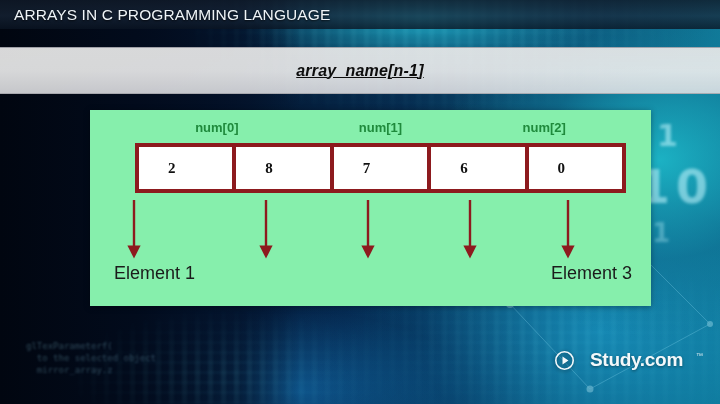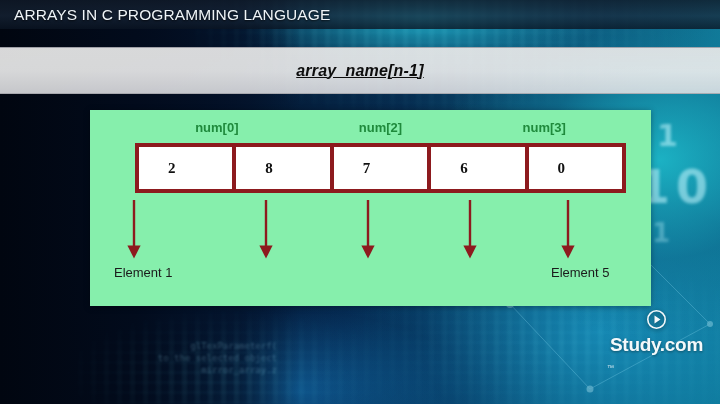--- a/index.html
+++ b/index.html
@@ -68,30 +68,29 @@
   .d3 { right: 40px; top: 218px; font-size: 26px; letter-spacing: 10px; opacity: 0.6; }
   .bg-net {
     position: absolute;
     right: 0; bottom: 0;
     width: 340px; height: 250px;
     opacity: 0.45;
     filter: blur(0.6px);
   }
   .bg-code {
     position: absolute;
-    left: 17px; bottom: 28px;
+    left: 26px; bottom: 28px;
     width: 260px;
     color: rgba(150,215,240,0.30);
     font-family: "DejaVu Sans Mono", monospace;
     font-size: 9px;
     line-height: 12px;
     filter: blur(0.9px);
     user-select: none;
     white-space: pre;
-    text-align: right;
   }
 
   
   .titlebar {
     position: absolute;
     left: 0; top: 0;
     width: 720px;
     height: 29px;
     background: linear-gradient(180deg, rgba(16,26,40,0.82) 0%, rgba(24,38,56,0.72) 55%, rgba(10,20,34,0.80) 100%);
     display: flex;
@@ -206,37 +205,36 @@
     position: absolute;
     left: 6px;
     top: 152px;
     width: 549px;
     height: 22px;
   }
   .elem-label {
     position: absolute;
     top: 0;
     color: #1b1b1b;
-    font-size: 13px;
+    font-size: 18px;
     font-weight: 400;
     font-family: "Liberation Sans", sans-serif;
     white-space: nowrap;
     line-height: 22px;
   }
 
   
   .watermark {
     position: absolute;
     right: 17px;
     bottom: 33px;
     display: flex;
     align-items: center;
-    gap: 5px;
+    gap: 16px;
     opacity: 0.95;
-    flex-direction: column;
   }
   .watermark .wm-icon {
     width: 19px;
     height: 19px;
     display: block;
     filter: drop-shadow(0 1px 2px rgba(0,0,0,0.5));
   }
   .watermark .wm-text {
     color: #ffffff;
     font-size: 19px;
@@ -294,22 +292,22 @@
   </div>
 
   <div class="subtitle-band">
     <div class="subtitle-text">array_name[n-1]</div>
   </div>
 
   <div class="panel">
 
     <div class="index-row">
       <div class="index-label">num[0]</div>
+      <div class="index-label">num[1]</div>
       <div class="index-label">num[2]</div>
-      <div class="index-label">num[3]</div>
     </div>
 
     <div class="array-row">
       <div class="array-cell">
         <span class="cell-value">2</span>
       </div>
       <div class="array-cell">
         <span class="cell-value">8</span>
       </div>
       <div class="array-cell">
@@ -333,21 +331,21 @@
         <line x1="44" y1="90" x2="44" y2="142"></line>
         <line x1="176" y1="90" x2="176" y2="142"></line>
         <line x1="278" y1="90" x2="278" y2="142"></line>
         <line x1="380" y1="90" x2="380" y2="142"></line>
         <line x1="478" y1="90" x2="478" y2="142"></line>
       </g>
     </svg>
 
     <div class="elem-row">
       <div class="elem-label" style="left:18px">Element 1</div>
-      <div class="elem-label" style="left:455px">Element 5</div>
+      <div class="elem-label" style="left:455px">Element 3</div>
     </div>
 
   </div>
 
   <div class="watermark">
     <svg class="wm-icon" viewBox="0 0 24 24">
       <circle cx="12" cy="12" r="11" fill="none" stroke="#ffffff" stroke-width="2"></circle>
       <path d="M 9.5 7 L 17 12 L 9.5 17 Z" fill="#ffffff"></path>
     </svg>
     <span class="wm-text">Study.com</span>

